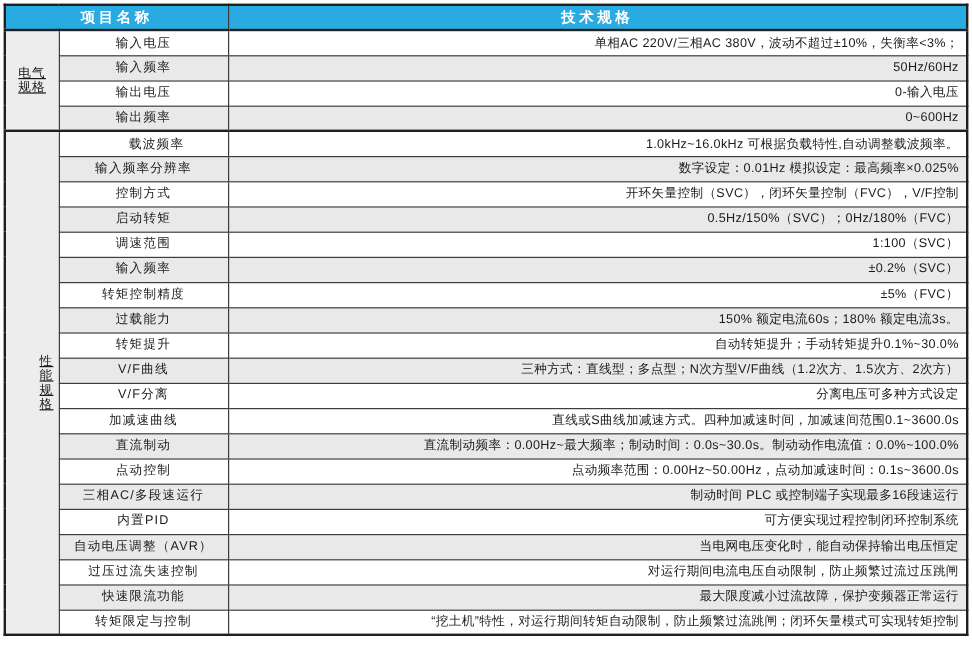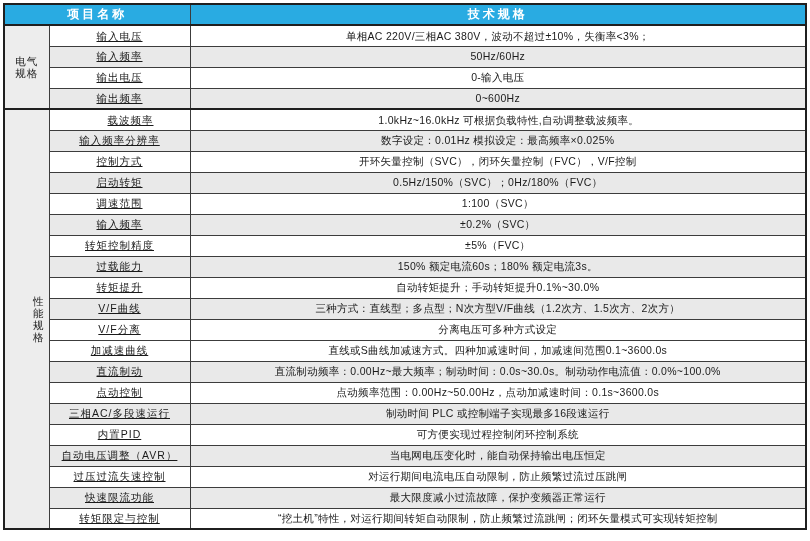--- a/index.html
+++ b/index.html
@@ -46,23 +46,24 @@
     font-size:10.5px;
     height:21px;
     line-height:1.15;
   }
   td.group-cell{
     background:var(--group-bg);
     white-space:pre-line;
     font-size:10.5px;
     letter-spacing:1px;
     line-height:1.5;
+    text-decoration:underline;
   }
-  td.item-cell{letter-spacing:1px;text-decoration:underline;}
-  td.spec-cell{letter-spacing:0.3px;}
+  td.item-cell{letter-spacing:1px;}
+  td.spec-cell{letter-spacing:0.3px;text-align:right;}
   tr.shaded td.item-cell,
   tr.shaded td.spec-cell{background:var(--shaded-bg);}
   tr.group-start td{border-top:2px solid var(--outer-border);padding-left:28px;}
 </style>
 </head>
 <body>
 
 <div class="page">
   <table class="spec-table">
     <colgroup>

